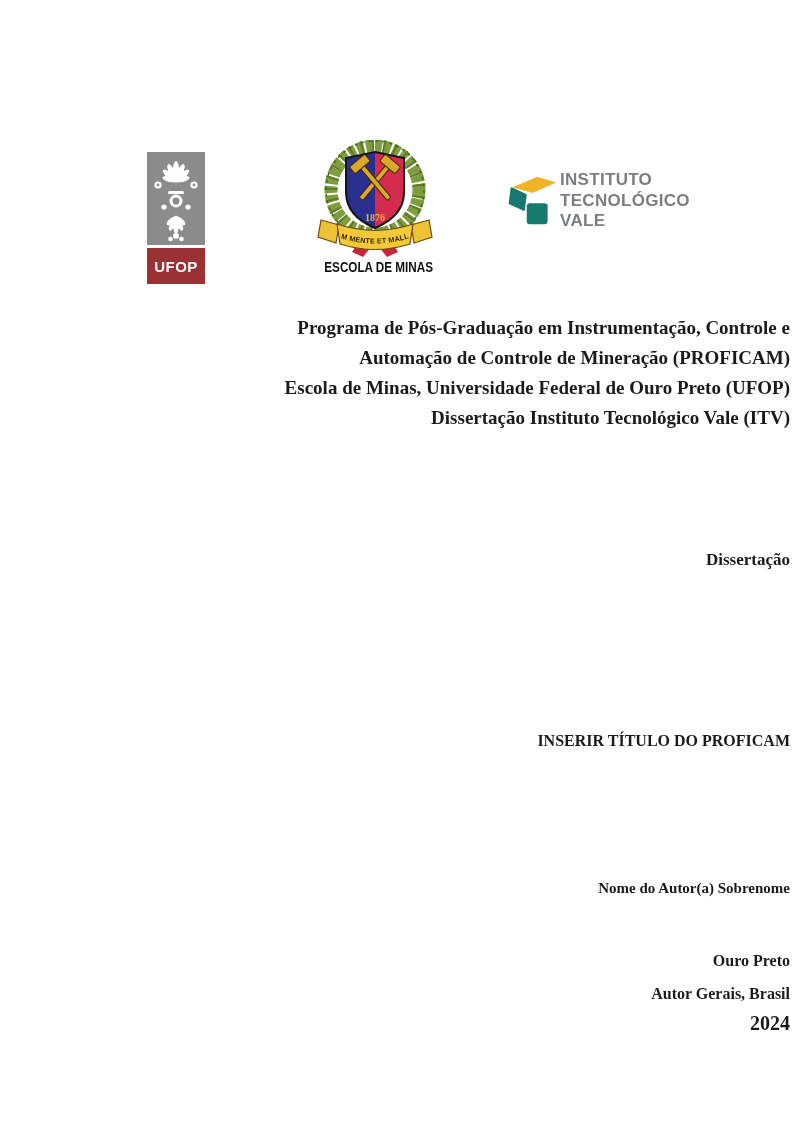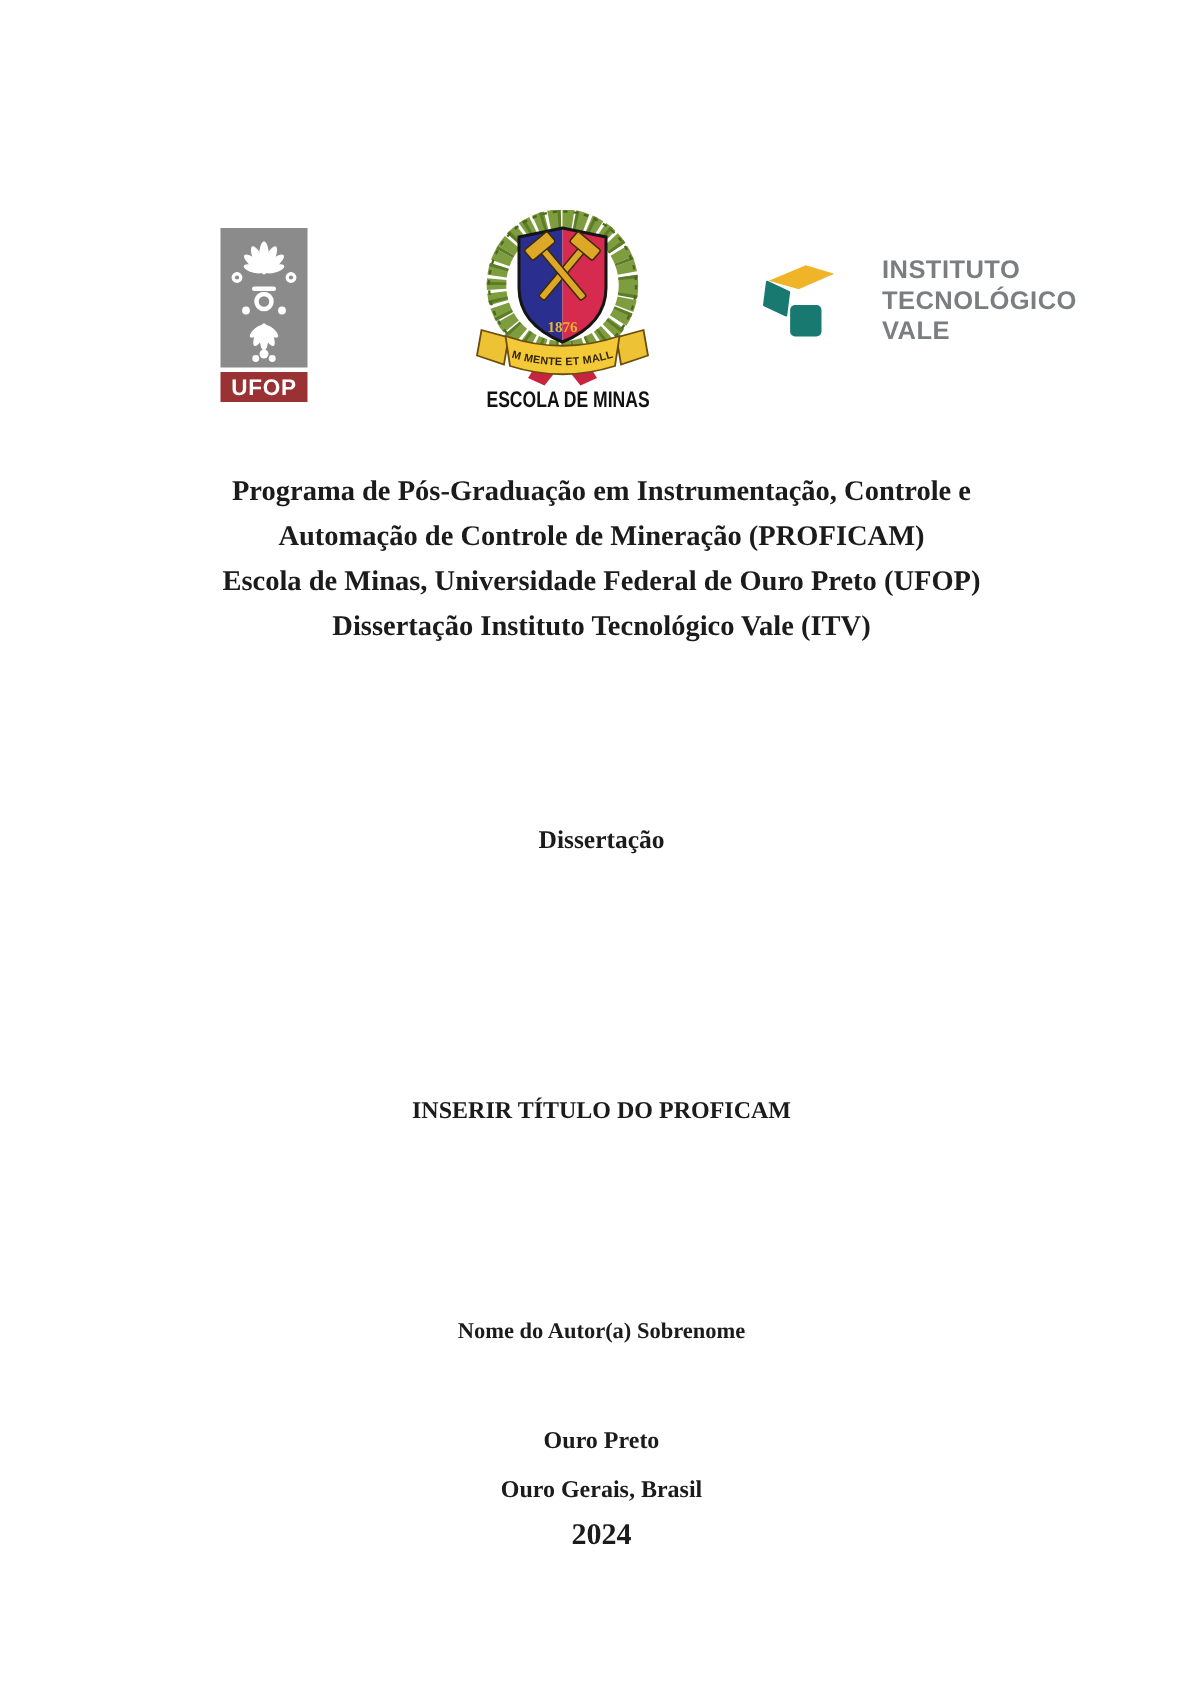--- a/index.html
+++ b/index.html
@@ -7,43 +7,43 @@
     position:relative;
     width:794px;height:1123px;
     background:#ffffff;
     overflow:hidden;
     font-family:"Liberation Serif","DejaVu Serif",serif;
     color:#1b1b1b;
   }
   
   .ufop-logo{position:absolute;left:147px;top:152px;width:58px;}
   .ufop-gray{width:58px;height:93px;background:#8b8b8b;display:flex;align-items:center;justify-content:center;}
-  .ufop-red{margin-top:3px;width:58px;height:20px;background:#9a3133;display:flex;align-items:center;justify-content:center;}
+  .ufop-red{margin-top:3px;width:58px;height:36px;background:#9a3133;display:flex;align-items:center;justify-content:center;}
   .ufop-red span{
     color:#ffffff;font-family:"Liberation Sans",sans-serif;
     font-weight:bold;font-size:15px;letter-spacing:.5px;
   }
   .crest{position:absolute;left:313px;top:140px;width:124px;height:118px;}
   .crest-caption{
     position:absolute;left:310px;top:258px;width:130px;
     text-align:center;
     font-family:"Liberation Sans",sans-serif;
     font-weight:bold;font-size:15px;color:#111;
     transform:scaleX(.78);transform-origin:center;
     white-space:nowrap;
   }
   .itv-logo{position:absolute;left:503px;top:170px;display:flex;align-items:center;}
   .itv-text{
-    margin-left:28px;
+    margin-left:0;
     font-family:"Liberation Sans",sans-serif;
     font-weight:600;font-size:17px;line-height:20.5px;
     letter-spacing:.3px;color:#7b7e81;
   }
   
-  .textcol{position:absolute;left:22px;width:758px;text-align:center;}
+  .textcol{position:absolute;left:32px;width:758px;text-align:right;}
   .header-block{top:313px;font-size:19px;line-height:30px;font-weight:bold;}
   .doc-type{top:549px;font-size:17px;line-height:22px;font-weight:bold;}
   .work-title{top:731px;font-size:16px;line-height:20px;font-weight:bold;}
   .author{top:878px;font-size:15px;line-height:21px;font-weight:bold;}
   .city{top:950px;font-size:16px;line-height:21px;font-weight:bold;}
   .region{top:983px;font-size:16px;line-height:21px;font-weight:bold;}
   .year{top:1013px;font-size:20px;line-height:21px;font-weight:bold;}
 </style>
 </head>
 <body>
@@ -153,16 +153,16 @@
     <div>Dissertação Instituto Tecnológico Vale (ITV)</div>
   </div>
 
   <div class="textcol doc-type">Dissertação</div>
 
   <div class="textcol work-title">INSERIR TÍTULO DO PROFICAM</div>
 
   <div class="textcol author">Nome do Autor(a) Sobrenome</div>
 
   <div class="textcol city">Ouro Preto</div>
-  <div class="textcol region">Ouro Gerais, Brasil</div>
+  <div class="textcol region">Autor Gerais, Brasil</div>
   <div class="textcol year">2024</div>
 
 </div>
 
 </body></html>

